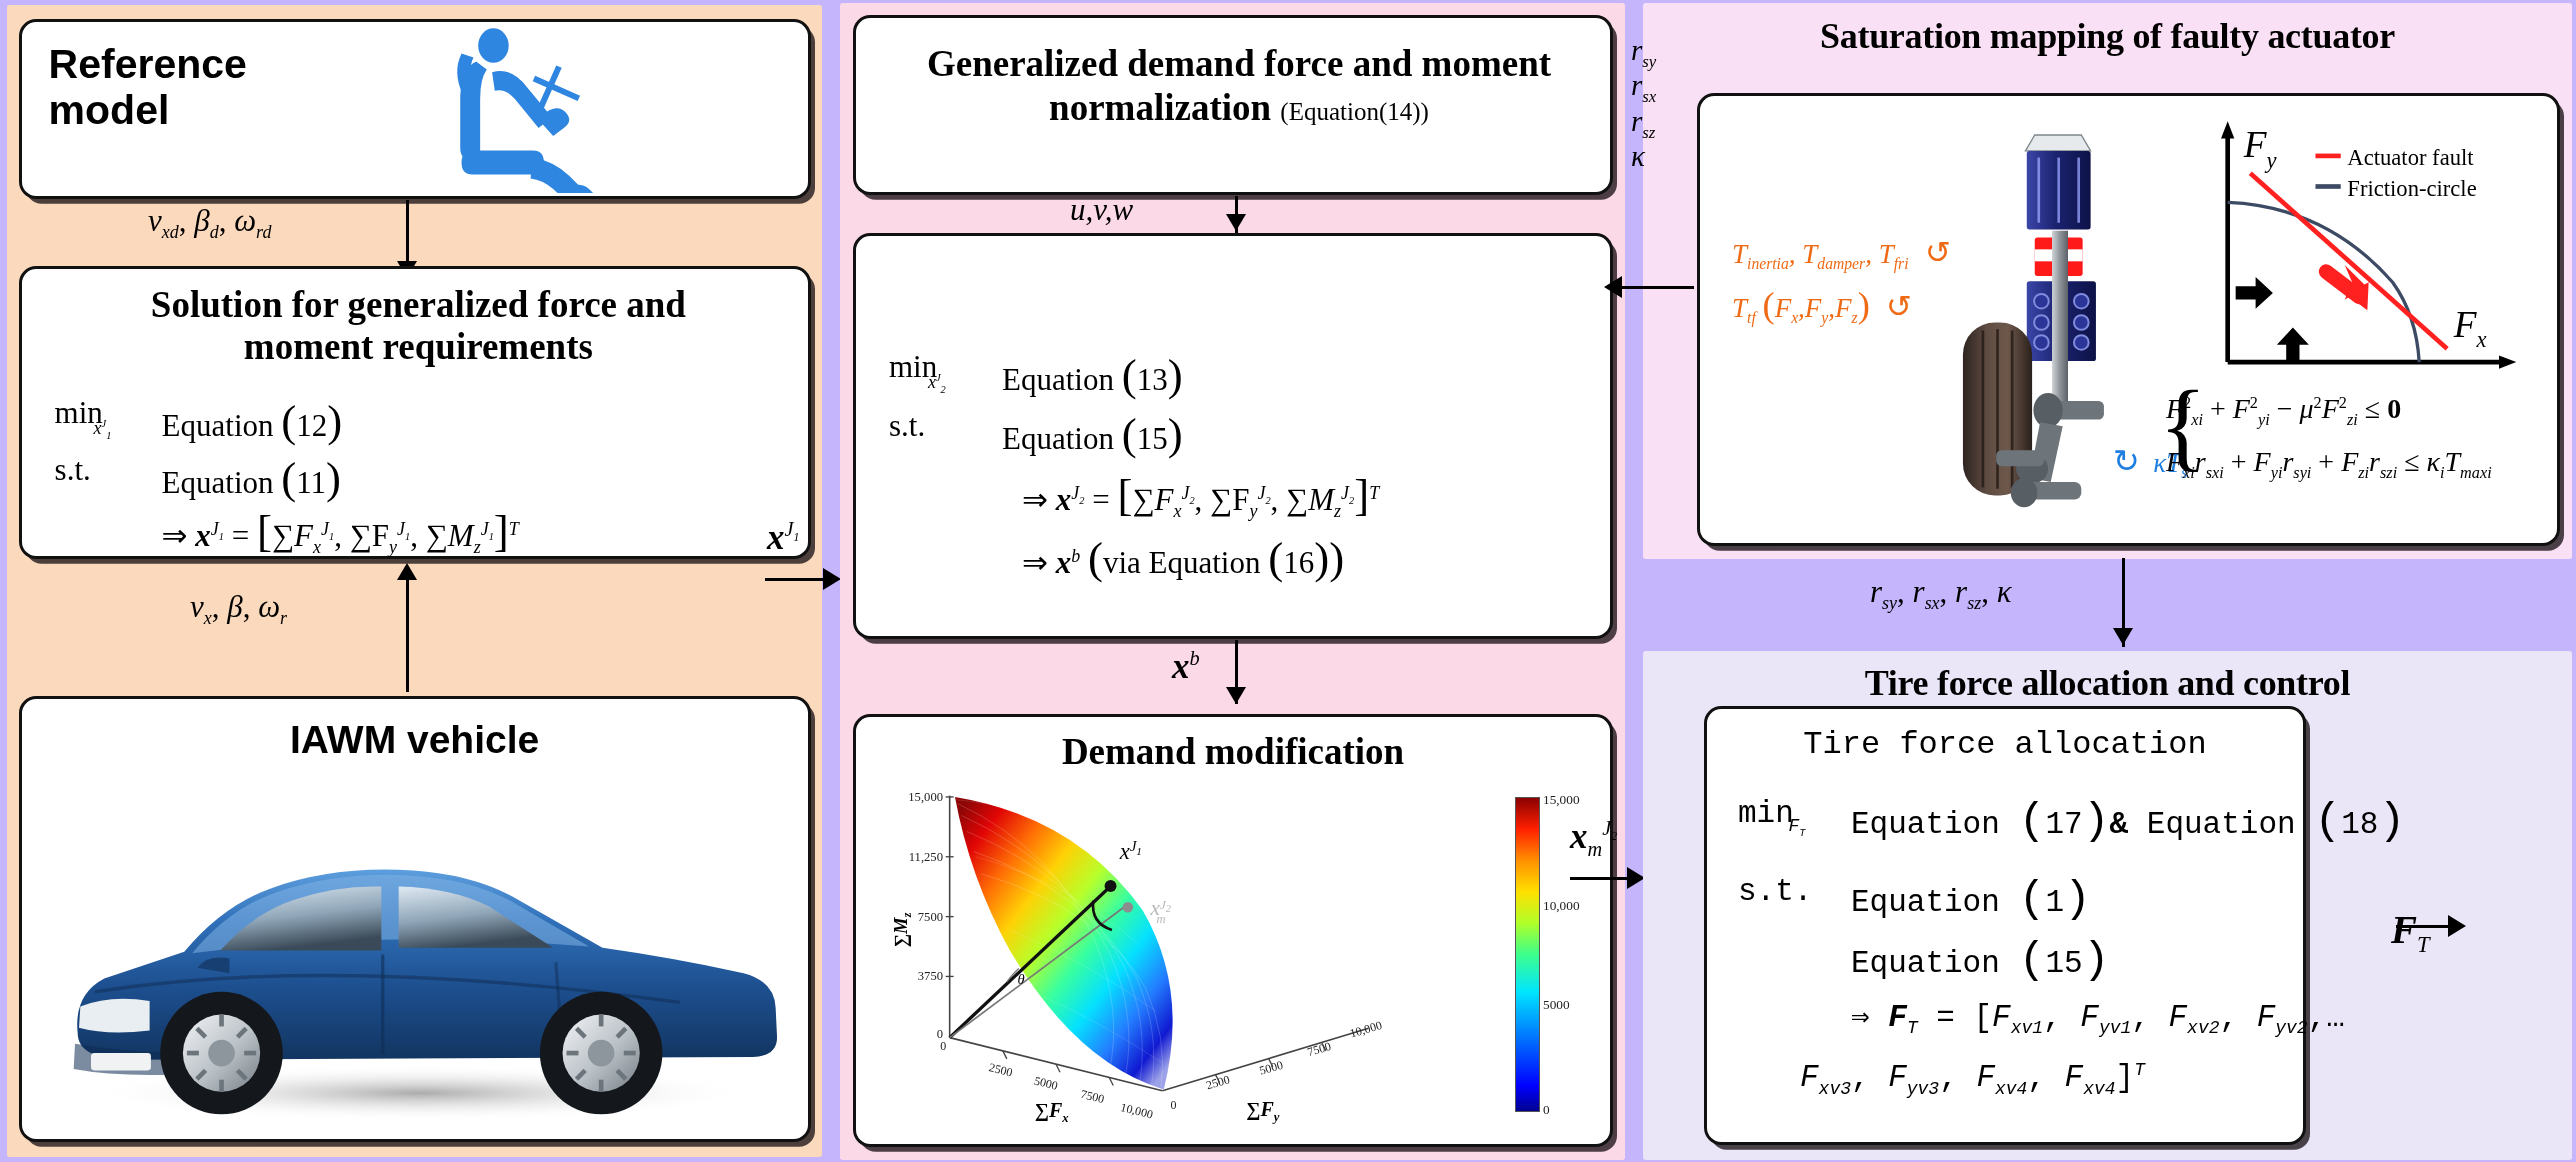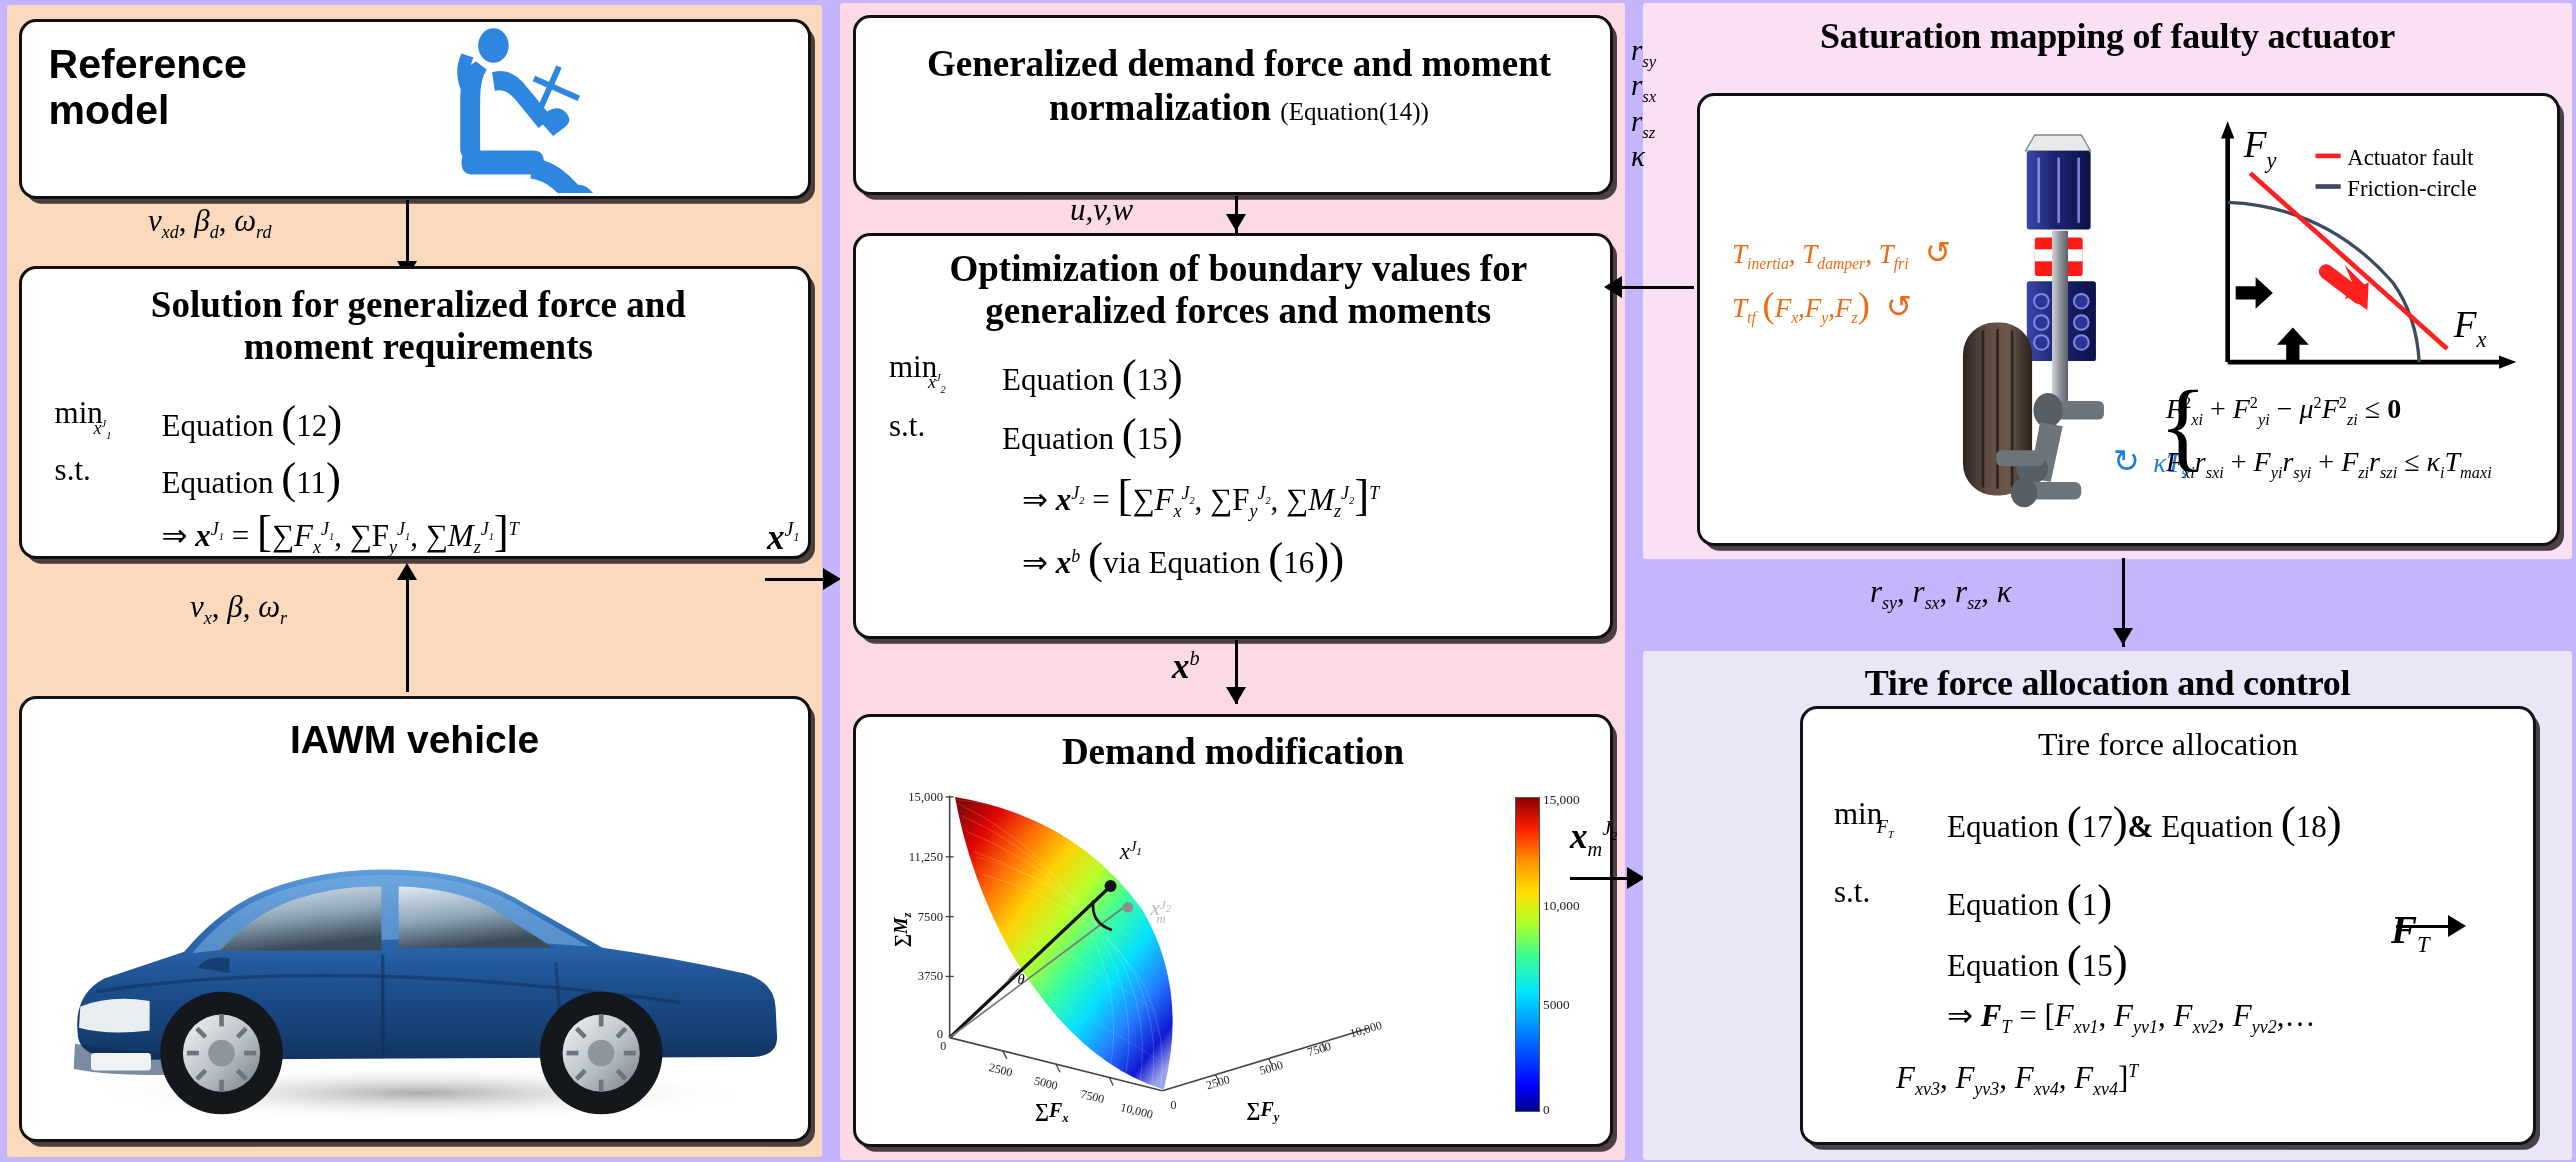--- a/index.html
+++ b/index.html
@@ -19,21 +19,21 @@
 
   .bx-ref     {left:18.6px;  top:18.6px;  width:792px; height:180px;}
   .bx-sol     {left:18.6px;  top:266px; width:792px; height:293px;}
   .bx-iawm    {left:18.6px;  top:696px;width:792px; height:446px;}
 
   .bx-gen     {left:853px;top:14.6px;  width:760px; height:180px;}
   .bx-opt     {left:853px;top:233px; width:760px; height:406px;}
   .bx-dem     {left:853px;top:714px;width:760px; height:433px;}
 
   .bx-sat     {left:1697px;top:93px; width:863px; height:453px;}
-  .bx-alloc   {left:1800px;top:706px;width:736px; height:439px;}
+  .bx-alloc   {left:1704px;top:706px;width:602px; height:439px;font-family:Liberation Mono, monospace;}
   .bx-tfc     {left:2456px;top:706px;width:107px;  height:439px;}
 
   
   .panel-title{position:absolute;font-weight:bold;font-family:"Liberation Serif",serif;
                color:#000;text-align:center;white-space:nowrap;}
   .t-sat{left:1643px;top:14.6px;width:929px;font-size:36px;letter-spacing:-0.3px;}
   .t-alloc{left:1643px;top:662px;width:929px;font-size:36px;letter-spacing:-0.3px;}
 
   
   .ref-title{position:absolute;left:27px;top:20px;width:280px;
@@ -259,24 +259,20 @@
     </div>
   </div>
 
   <div class="vline" style="left:1235px;top:196px;height:49px;"></div>
   <div class="arrow-d" style="left:1226px;top:214px;"></div>
   <div class="conlabel" style="left:1070px;top:192px;">
     <span class="it">u,v,w</span>
   </div>
 
   <div class="box bx-opt">
-    <div class="opt-title">
-      <span>Optimization of boundary values for</span><br>
-      <span>generalized forces and moments</span>
-    </div>
     <div class="lbl-min" style="left:33px;top:113px;">
       min<span class="sub it">x<sup>J</sup><sub>2</sub></span>
     </div>
     <div class="mathrow" style="left:146px;top:113px;">
       Equation <span class="bigbr">(</span>13<span class="bigbr">)</span>
     </div>
     <div class="mathrow" style="left:33px;top:172px;">s.t.</div>
     <div class="mathrow" style="left:146px;top:172px;">
       Equation <span class="bigbr">(</span>15<span class="bigbr">)</span>
     </div>

